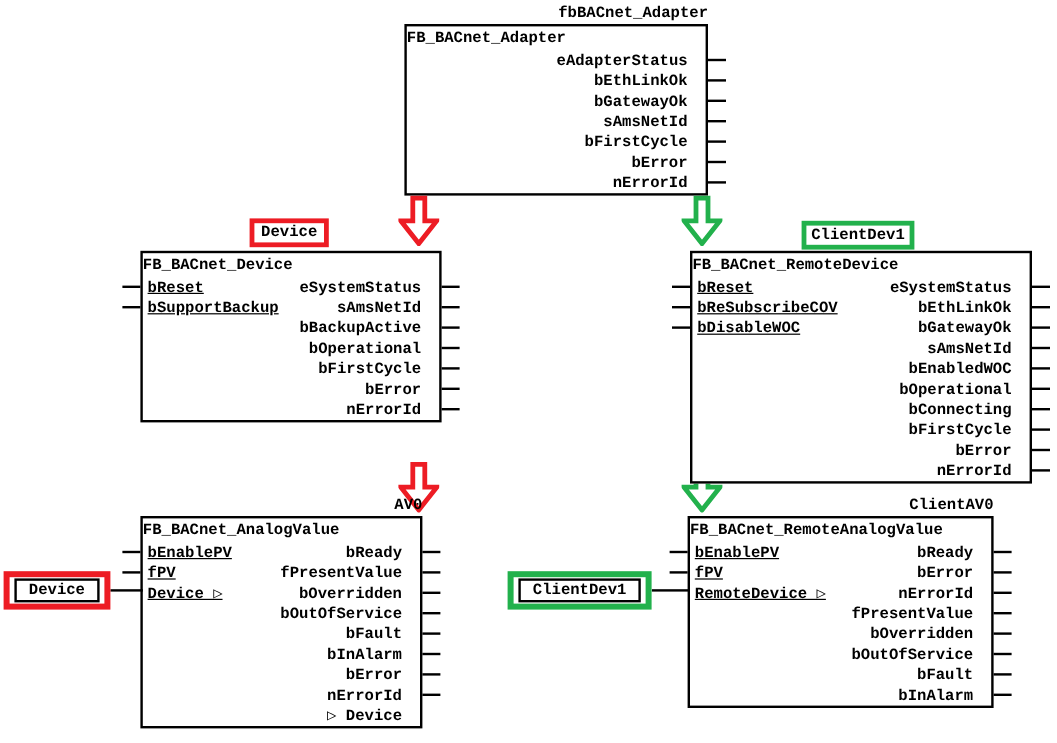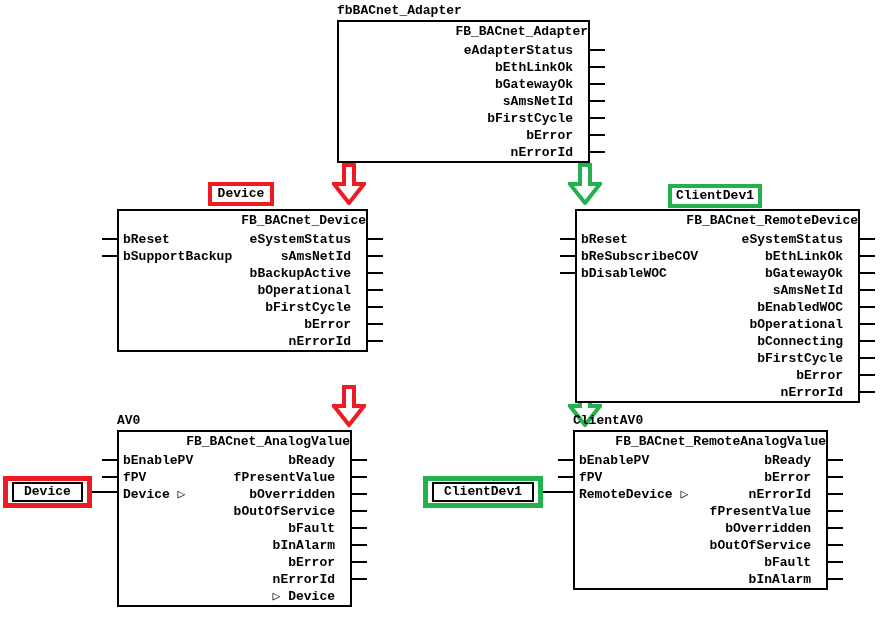--- a/index.html
+++ b/index.html
@@ -1,27 +1,27 @@
 <!DOCTYPE html>
 <html><head>
 <meta charset="utf-8">
 <style>
   html,body{margin:0;padding:0;}
   body{width:881px;height:619px;background:#fff;position:relative;overflow:hidden;
        font-family:"Liberation Mono","DejaVu Sans Mono",monospace;font-size:13px;
        font-weight:bold;color:#000;}
   .fb{position:absolute;background:#fff;border:2px solid #000;}
-  .hdr{height:20px;line-height:19px;text-align:right;white-space:pre;}
+  .hdr{height:20px;line-height:19px;text-align:left;white-space:pre;}
   .row{height:17px;line-height:17px;position:relative;white-space:pre;}
   .outs .row{text-align:right;padding-right:15px;}
-  .ins{position:absolute;top:20px;left:0;right:0;}
+  .ins{position:absolute;top:20px;left:0;right:0;text-decoration:underline;}
   .ins .row{text-align:left;padding-left:4px;}
   .out.t::after{content:"";position:absolute;top:7px;right:-17px;width:15px;height:2px;background:#000;}
   .in.t::before{content:"";position:absolute;top:7px;left:-17px;width:15px;height:2px;background:#000;}
-  .title{position:absolute;height:15px;line-height:15px;text-align:left;white-space:pre;}
+  .title{position:absolute;height:15px;line-height:15px;text-align:right;white-space:pre;}
   .toplabel{position:absolute;border:4px solid;background:#fff;text-align:center;
             line-height:16px;padding:0 2px;white-space:pre;}
   .reflabel-outer{position:absolute;border:5px solid;background:#fff;padding:1px 4px;}
   .reflabel-inner{border:2px solid #000;line-height:16px;padding:0 10px;text-align:center;white-space:pre;}
   .conn{position:absolute;height:2px;background:#000;}
   .arrow{position:absolute;}
 </style>
 </head>
 <body>
 

